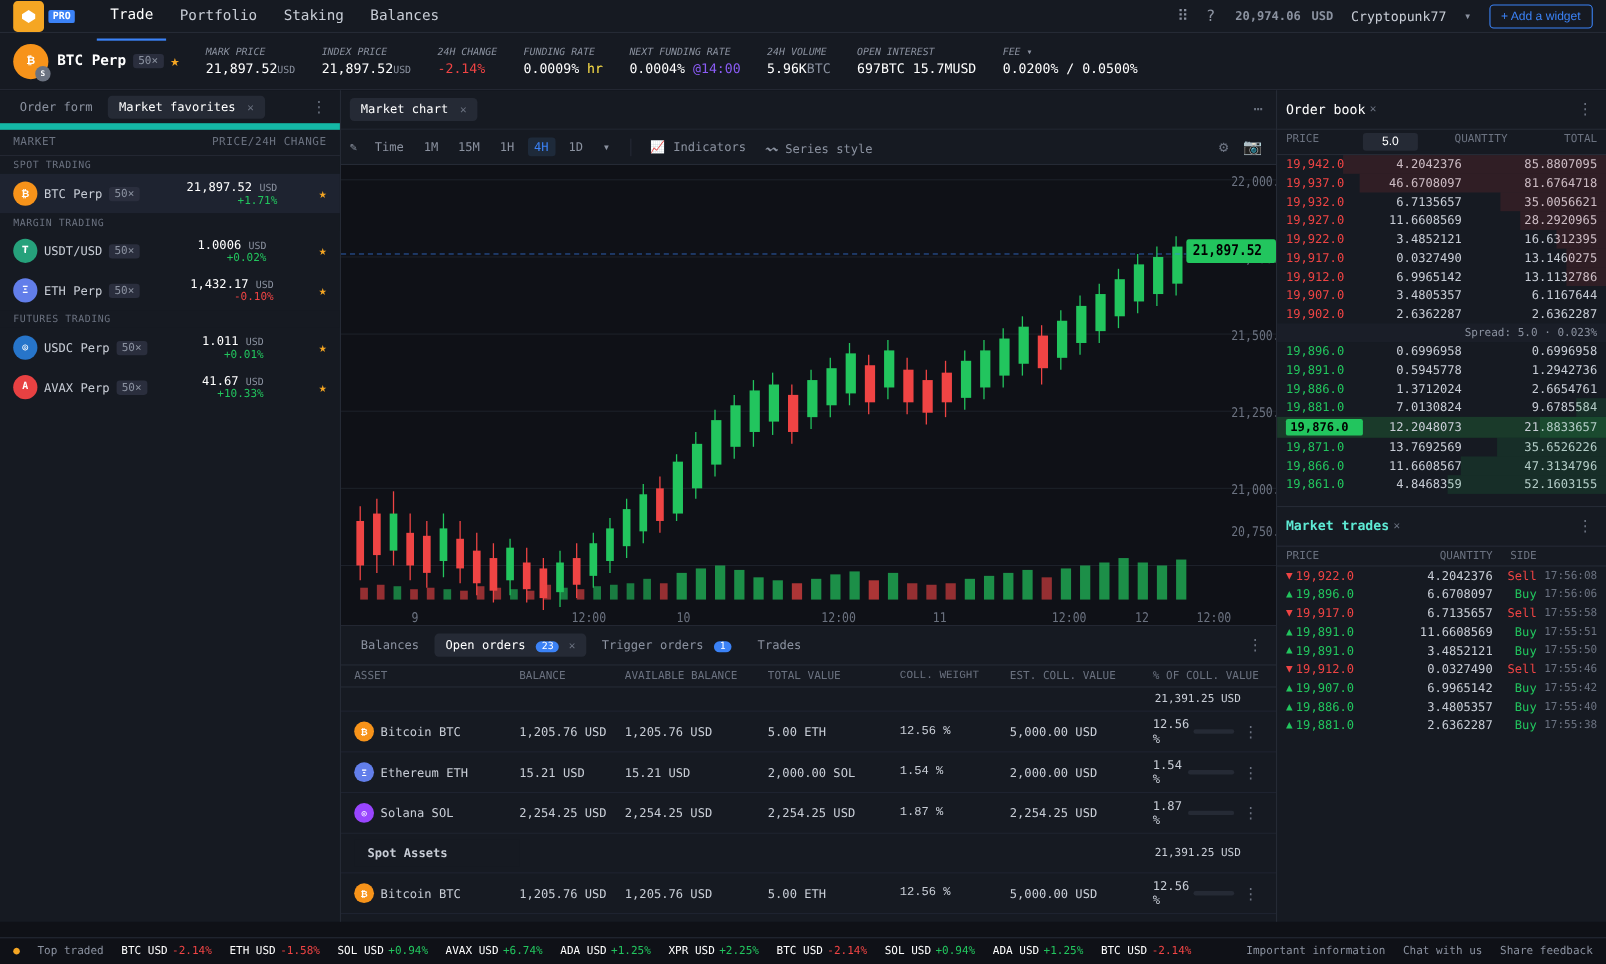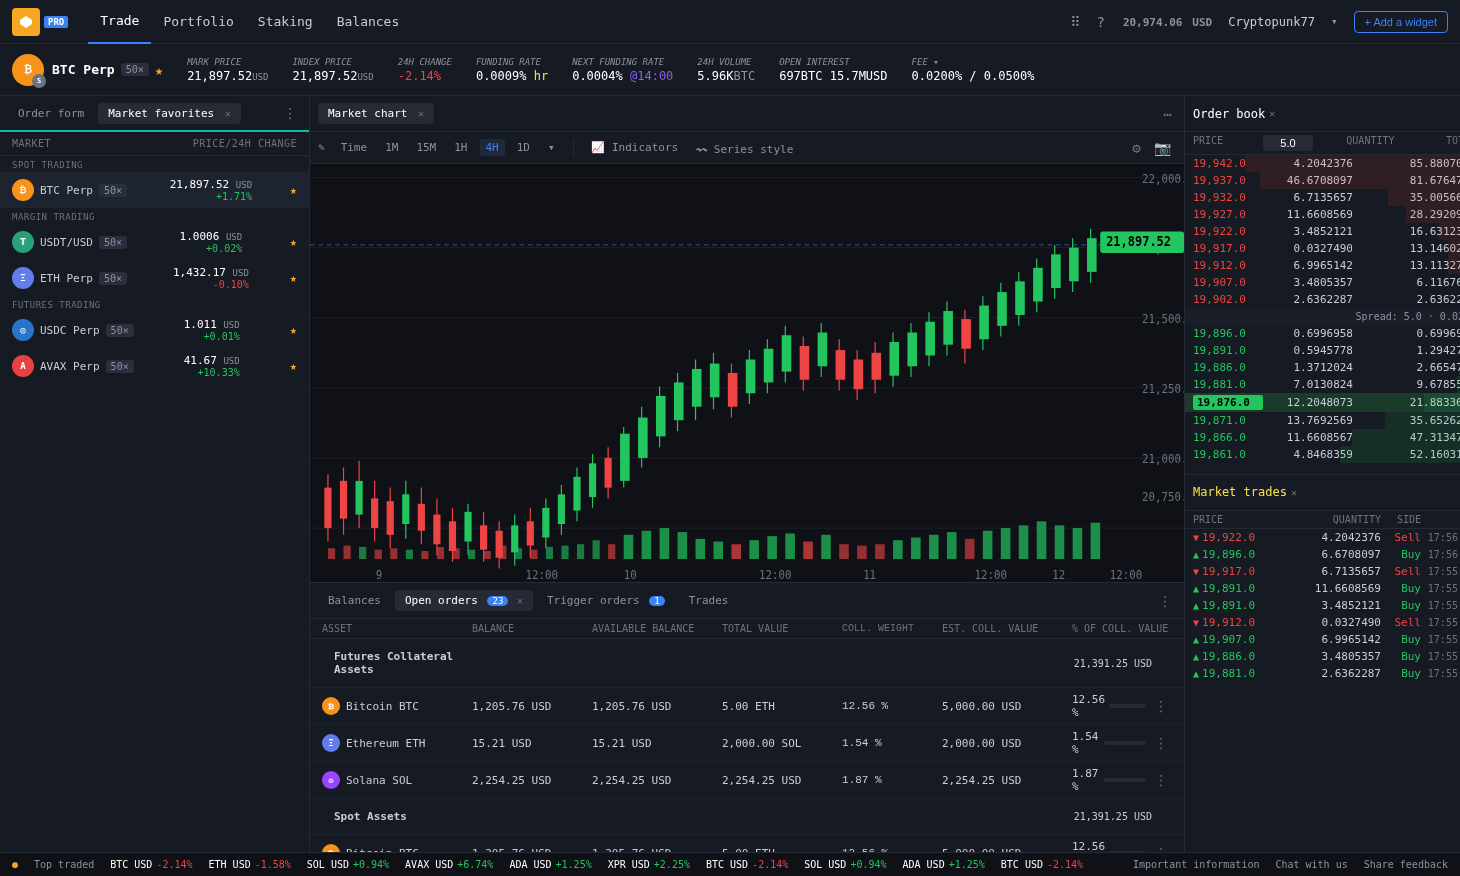--- a/index.html
+++ b/index.html
@@ -9,21 +9,21 @@
       font-family: -apple-system, BlinkMacSystemFont, 'Segoe UI', monospace, sans-serif;
       font-size: 11px;
       width: 1460px;
       height: 876px;
       overflow: hidden;
       position: relative;
     }
     
     .top-nav {
       background: #161a22;
-      height: 44px;
+      height: 30px;
       display: flex;
       align-items: center;
       padding: 0 12px;
       border-bottom: 1px solid #252a35;
       position: relative;
       z-index: 100;
     }
     .logo {
       display: flex;
       align-items: center;
@@ -129,21 +129,21 @@
       background: #161a22;
       border-right: 1px solid #252a35;
       display: flex;
       flex-direction: column;
     }
     .panel-tabs {
       display: flex;
       align-items: center;
       padding: 0 8px;
       height: 36px;
-      border-bottom: 2px solid #14b8a6;
+      border-bottom: 6px solid #14b8a6;
       gap: 4px;
     }
     .panel-tab {
       padding: 4px 10px;
       border-radius: 4px;
       cursor: pointer;
       font-size: 11px;
       color: #8b92a0;
     }
     .panel-tab.active {
@@ -286,21 +286,21 @@
       text-transform: uppercase;
       border-bottom: 1px solid #252a35;
     }
     .table-row {
       display: flex;
       padding: 5px 12px;
       border-bottom: 1px solid #1e2330;
       align-items: center;
     }
     .col-asset { width: 150px; }
-    .col-balance { width: 120px; }
+    .col-balance { width: 96px; }
     .col-avail { width: 130px; }
     .col-total { width: 120px; }
     .col-coll { width: 100px; font-family: Liberation Mono, monospace; }
     .col-est { width: 130px; }
     .col-pct { width: 100px; }
     .section-header {
       font-size: 11px;
       font-weight: 600;
       color: #c8cdd6;
       padding: 6px 12px;
@@ -817,21 +817,20 @@
         <span class="col-balance">BALANCE</span>
         <span class="col-avail">AVAILABLE BALANCE</span>
         <span class="col-total">TOTAL VALUE</span>
         <span class="col-coll">COLL. WEIGHT</span>
         <span class="col-est">EST. COLL. VALUE</span>
         <span class="col-pct">% OF COLL. VALUE</span>
       </div>
       <div class="bottom-scrollable">
 
         <div class="table-row">
-          <span class="col-asset section-header">Futures Collateral Assets</span>
           <span style="flex:1"></span>
           <span style="font-size:10px;color:#c8cdd6;margin-right:20px;">21,391.25 USD</span>
         </div>
 
         <div class="table-row">
           <div class="col-asset" style="display:flex;align-items:center;gap:6px;">
             <div class="market-icon" style="background:#f7931a;width:18px;height:18px;font-size:8px;">₿</div>
             <span>Bitcoin BTC</span>
           </div>
           <span class="col-balance">1,205.76 USD</span>
@@ -1028,21 +1027,21 @@
           <div class="ob-bar-green" style="width:48%;"></div>
           <span class="ob-price-green">19,861.0</span>
             <span class="ob-qty">4.8468359</span>
             <span class="ob-total">52.1603155</span>
         </div>
       </div>
     </div>
 
     <div style="flex:1;display:flex;flex-direction:column;">
       <div class="ob-header">
-        <span style="font-size:12px;color:#fde047;font-weight:400;">Market trades</span>
+        <span style="font-size:12px;color:#5eead4;font-weight:700;">Market trades</span>
         <span style="margin-left:4px;color:#6b7280;font-size:10px;">✕</span>
         <span class="three-dots" style="margin-left:auto;">⋮</span>
       </div>
       <div class="mt-col-header">
         <span class="mt-price">PRICE</span>
         <span class="mt-qty">QUANTITY</span>
         <span class="mt-side">SIDE</span>
         <span class="mt-time"></span>
       </div>
       <div class="ob-scrollable">

